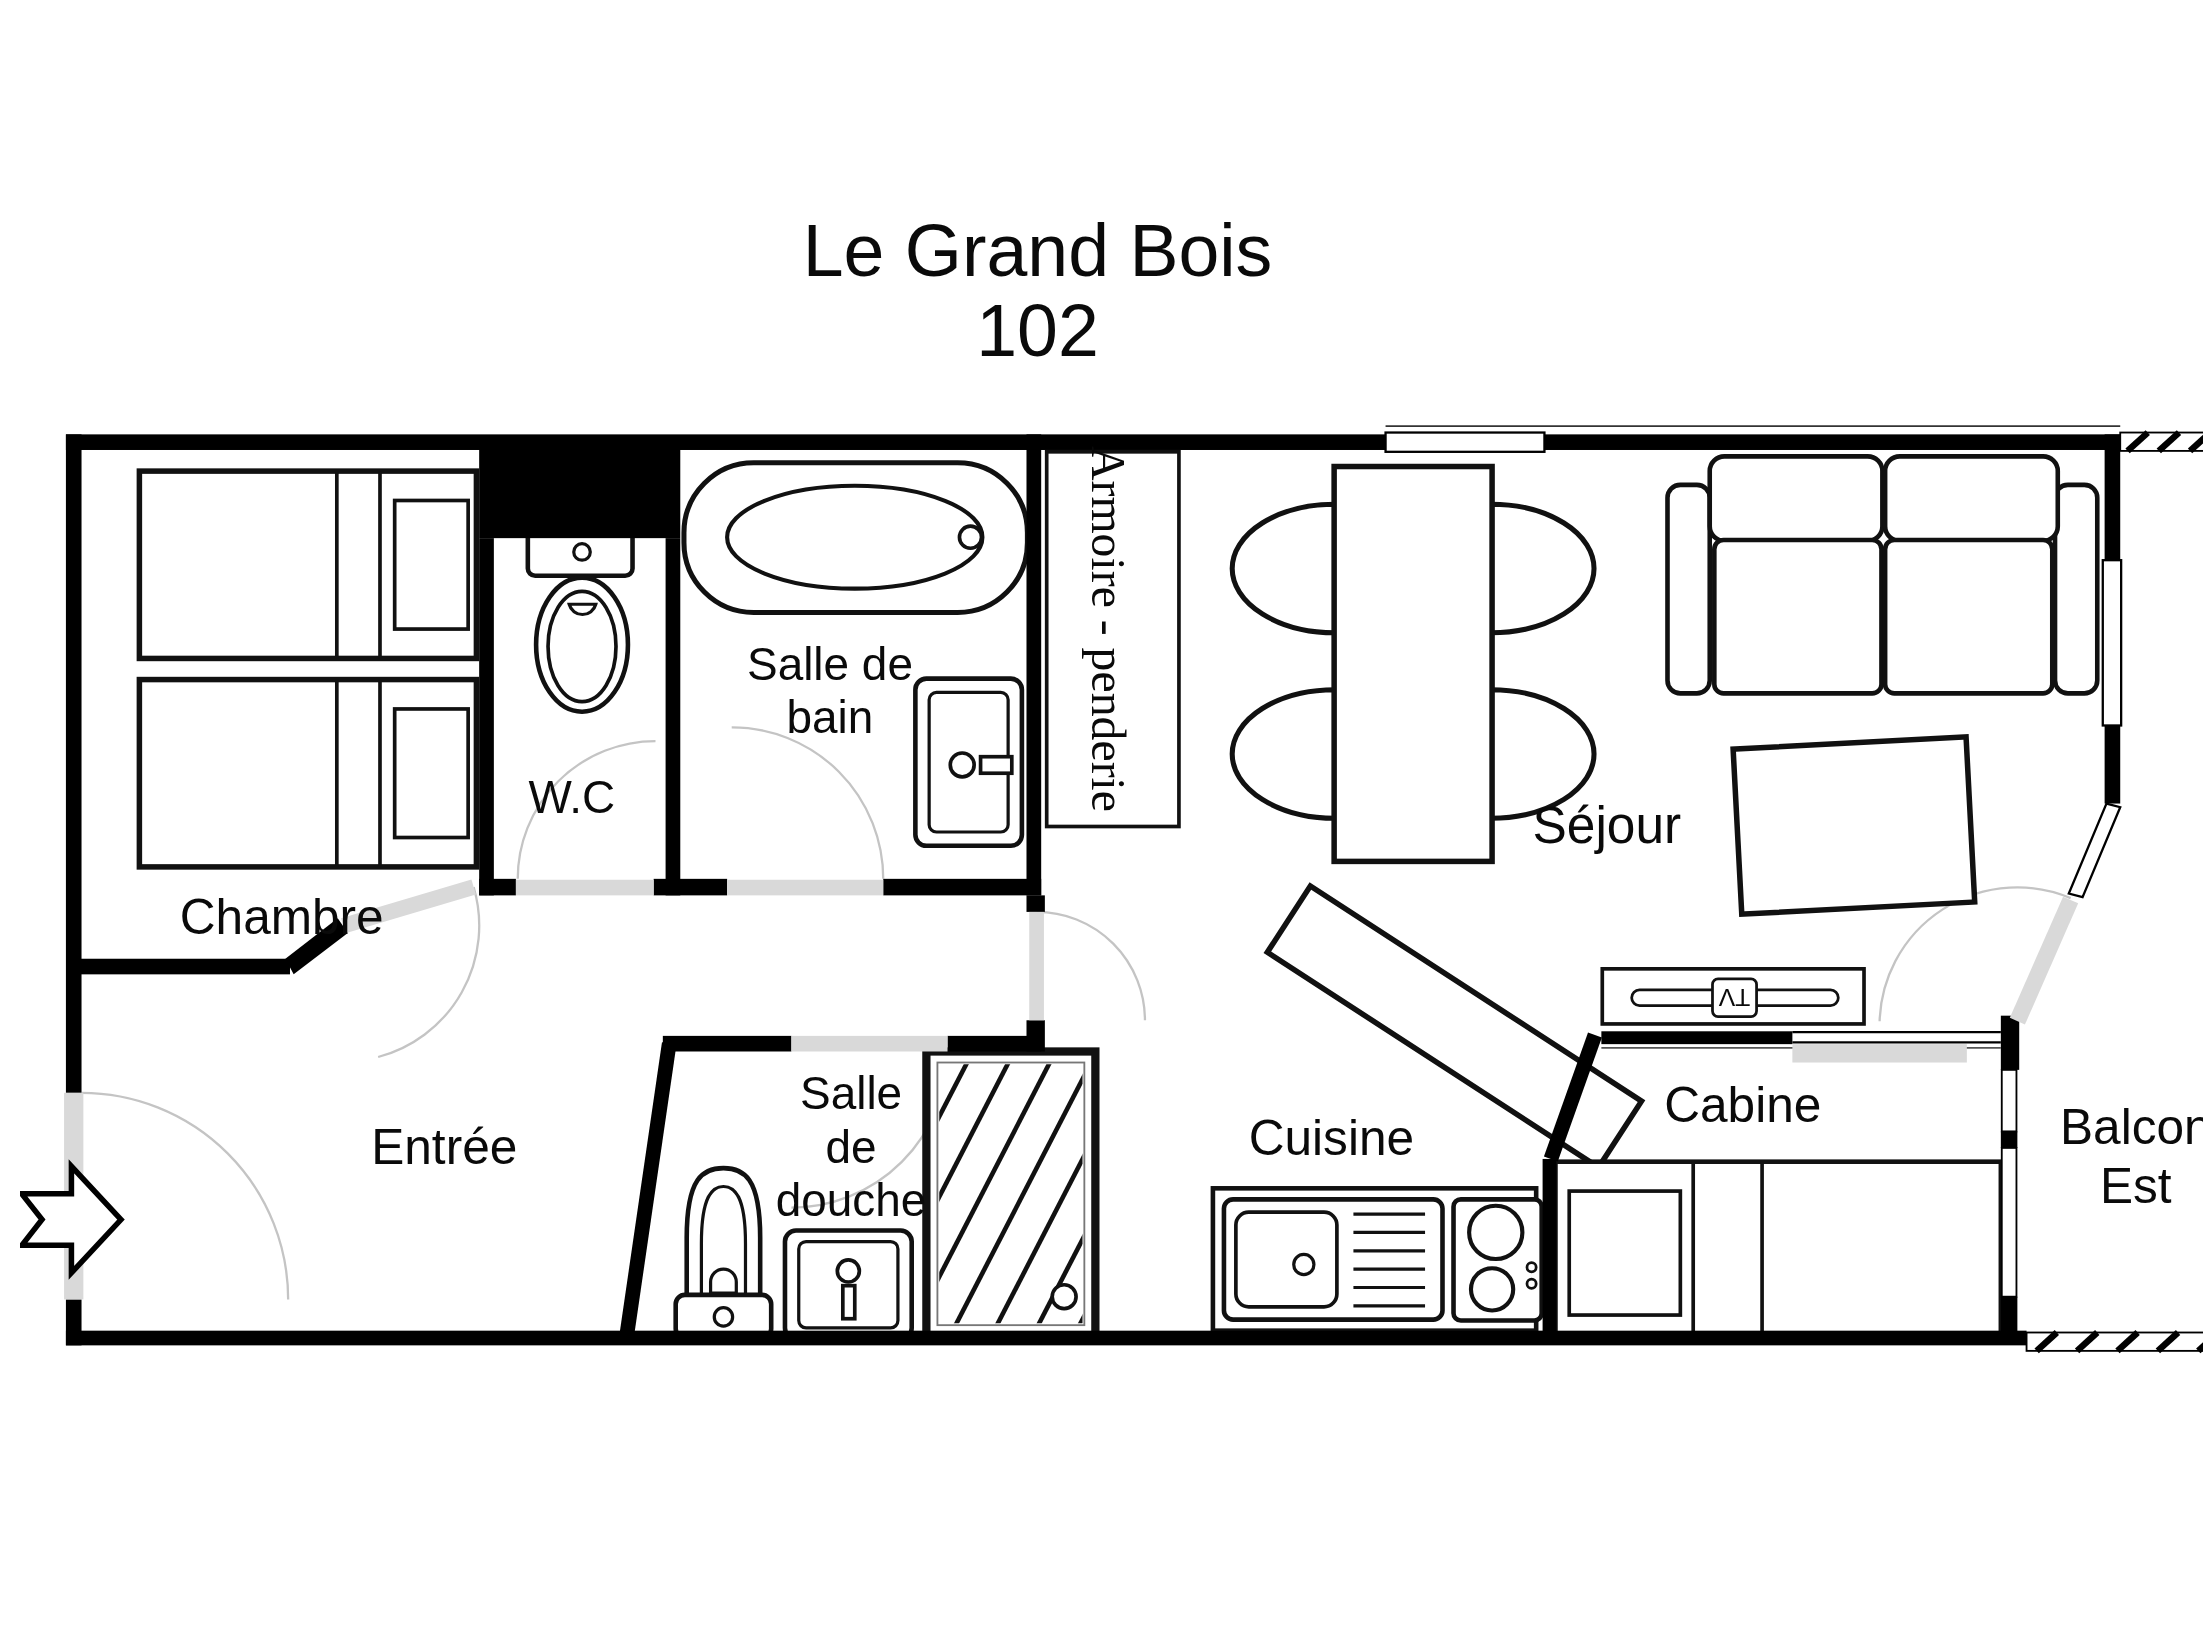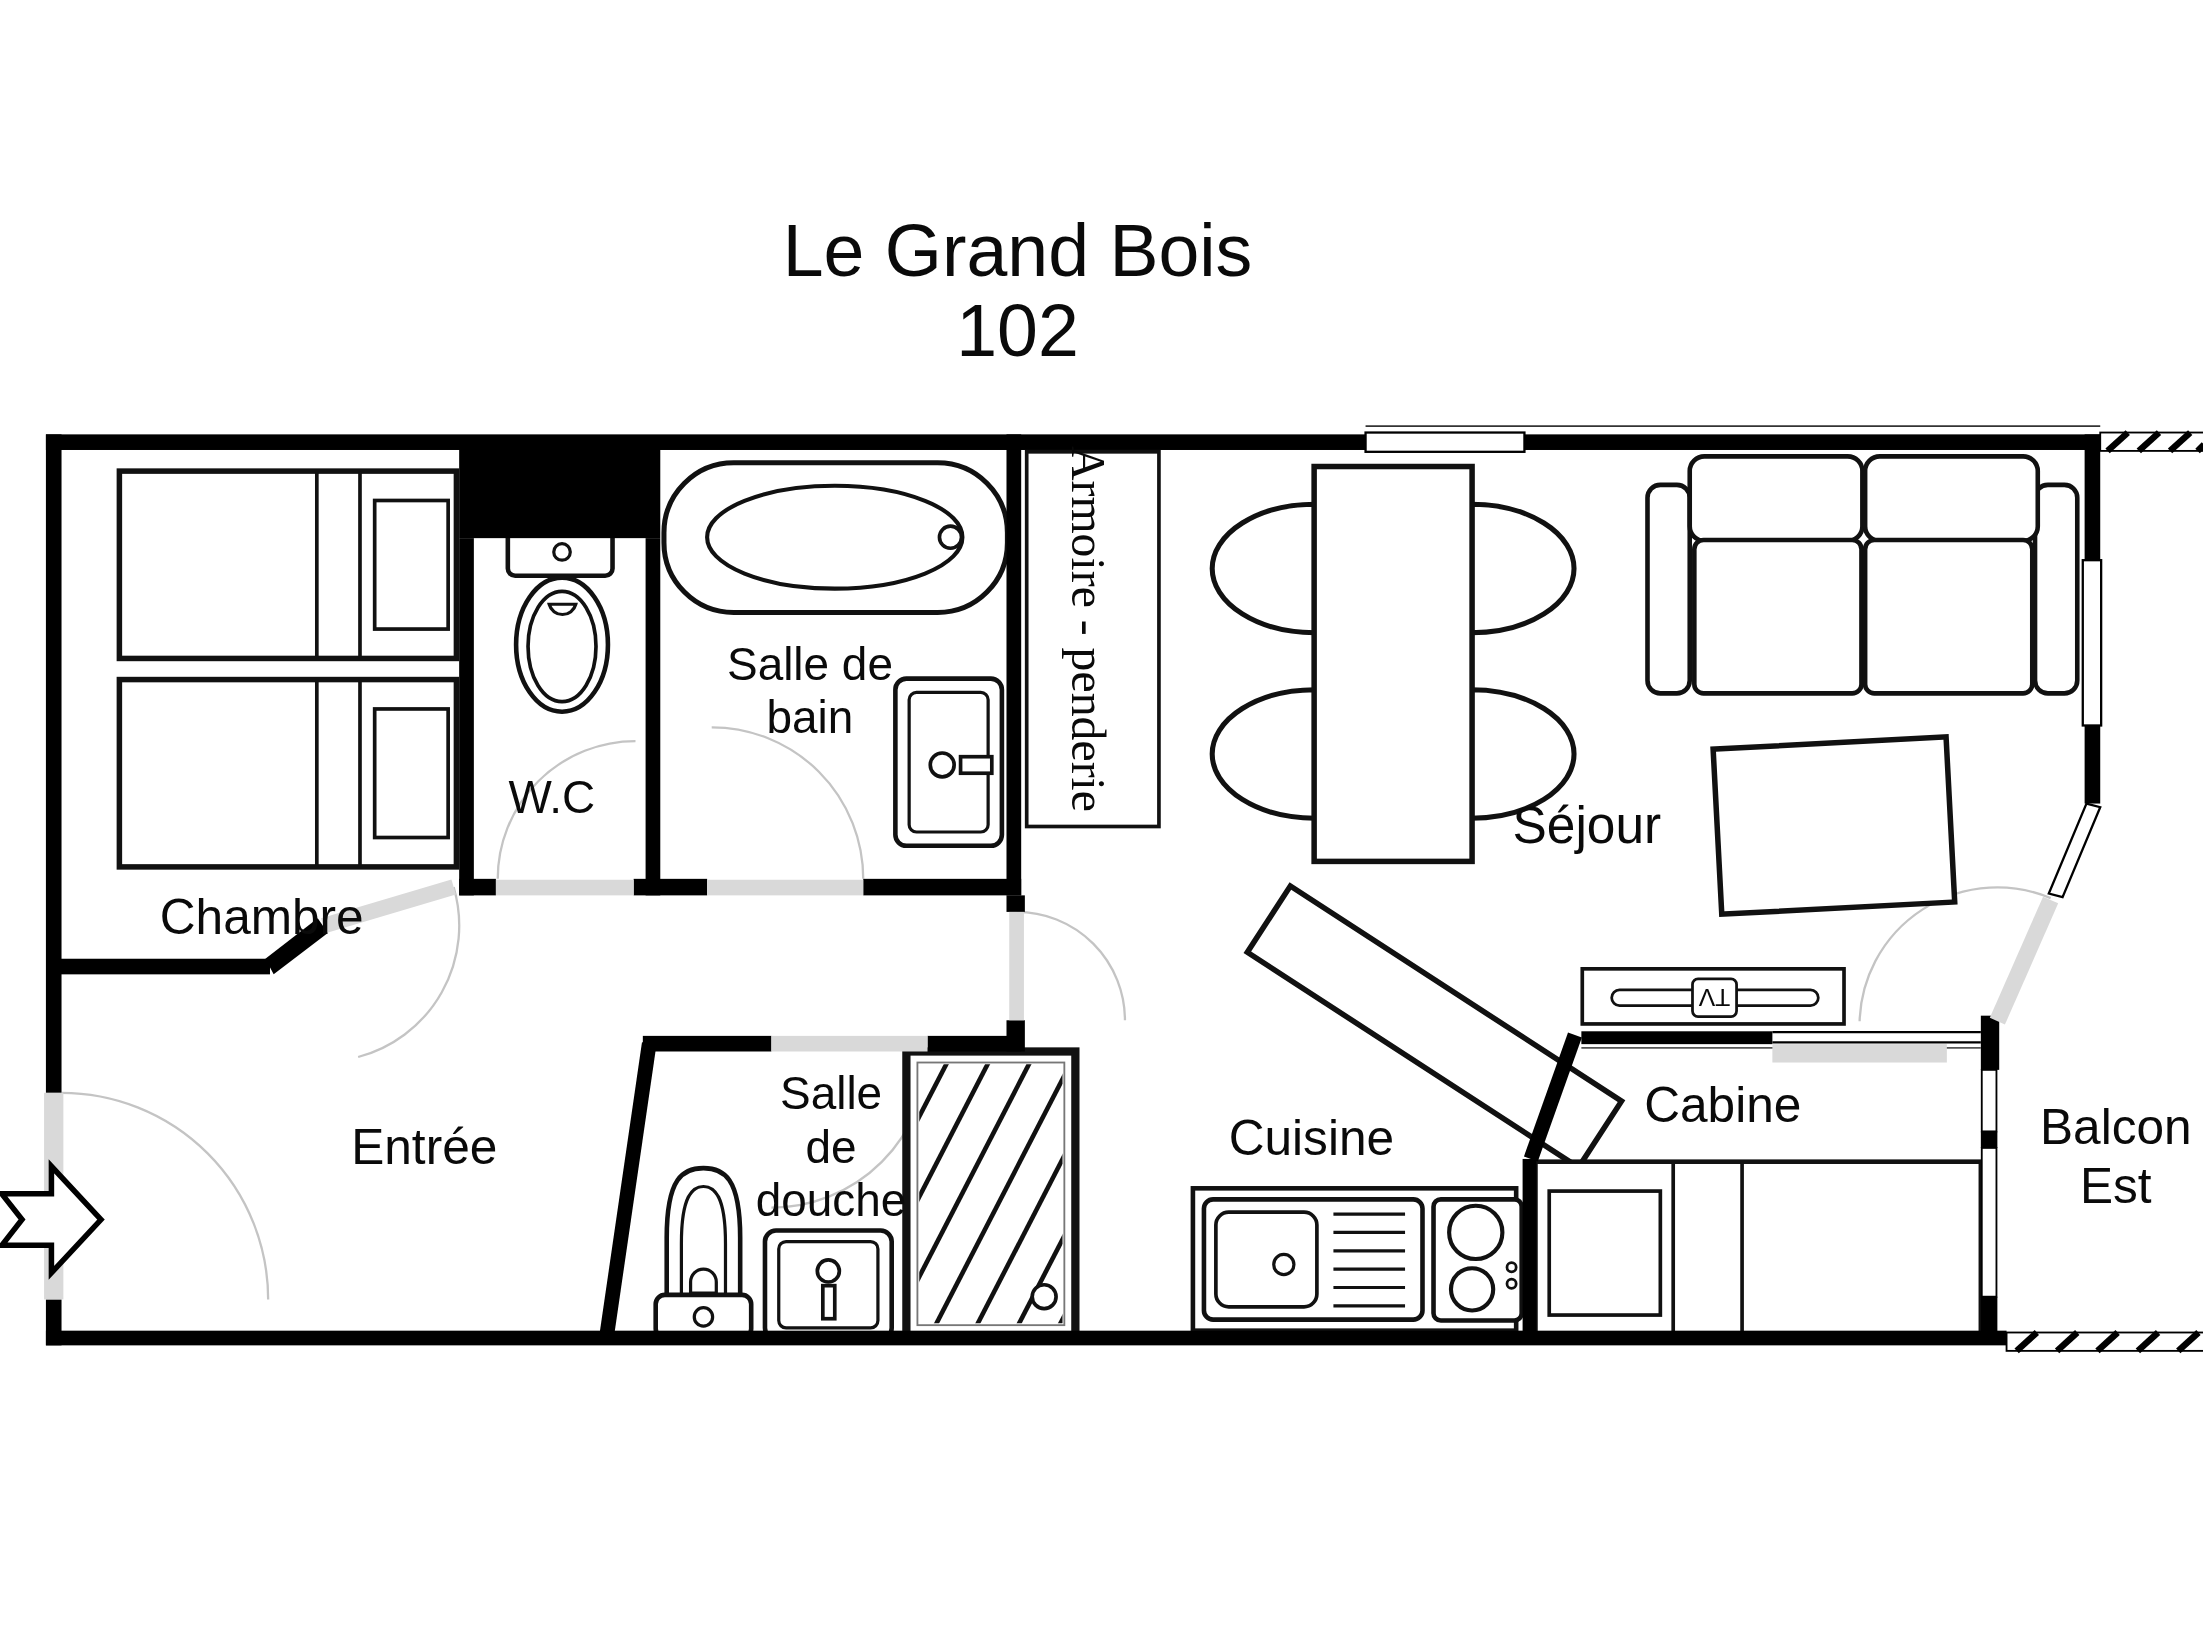--- a/index.html
+++ b/index.html
@@ -1,16 +1,16 @@
 <!DOCTYPE html>
 <html style="font-size:14.7px"><head>
 <meta charset="utf-8">
 <style>
   html,body{margin:0;padding:0;background:#fff;}
-  .stage{width:2096px;height:1653px;position:relative;background:#fff;}
+  .stage{width:2096px;height:1653px;position:relative;background:#fff;margin-left:20px;}
   svg{display:block;width:2204px;height:1653px;}
   text{font-family:"Liberation Sans",sans-serif;fill:#0a0a0a;}
   .serif{font-family:"Liberation Serif",serif;}
   .lbl{font-size:54px;}
 </style>
 </head>
 <body>
 
 <div class="stage">
 <svg viewBox="0 0 2400 1800" xmlns="http://www.w3.org/2000/svg">

